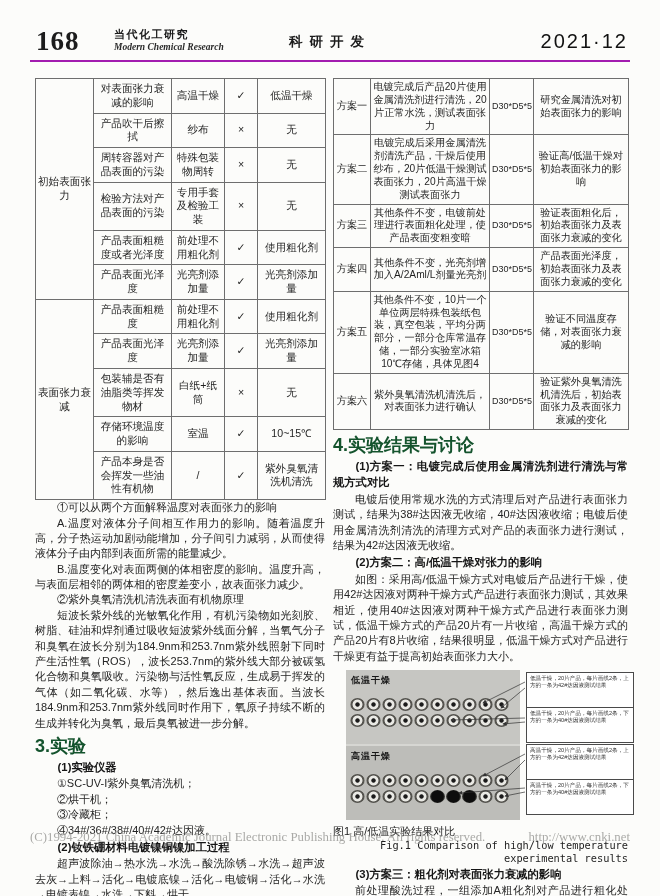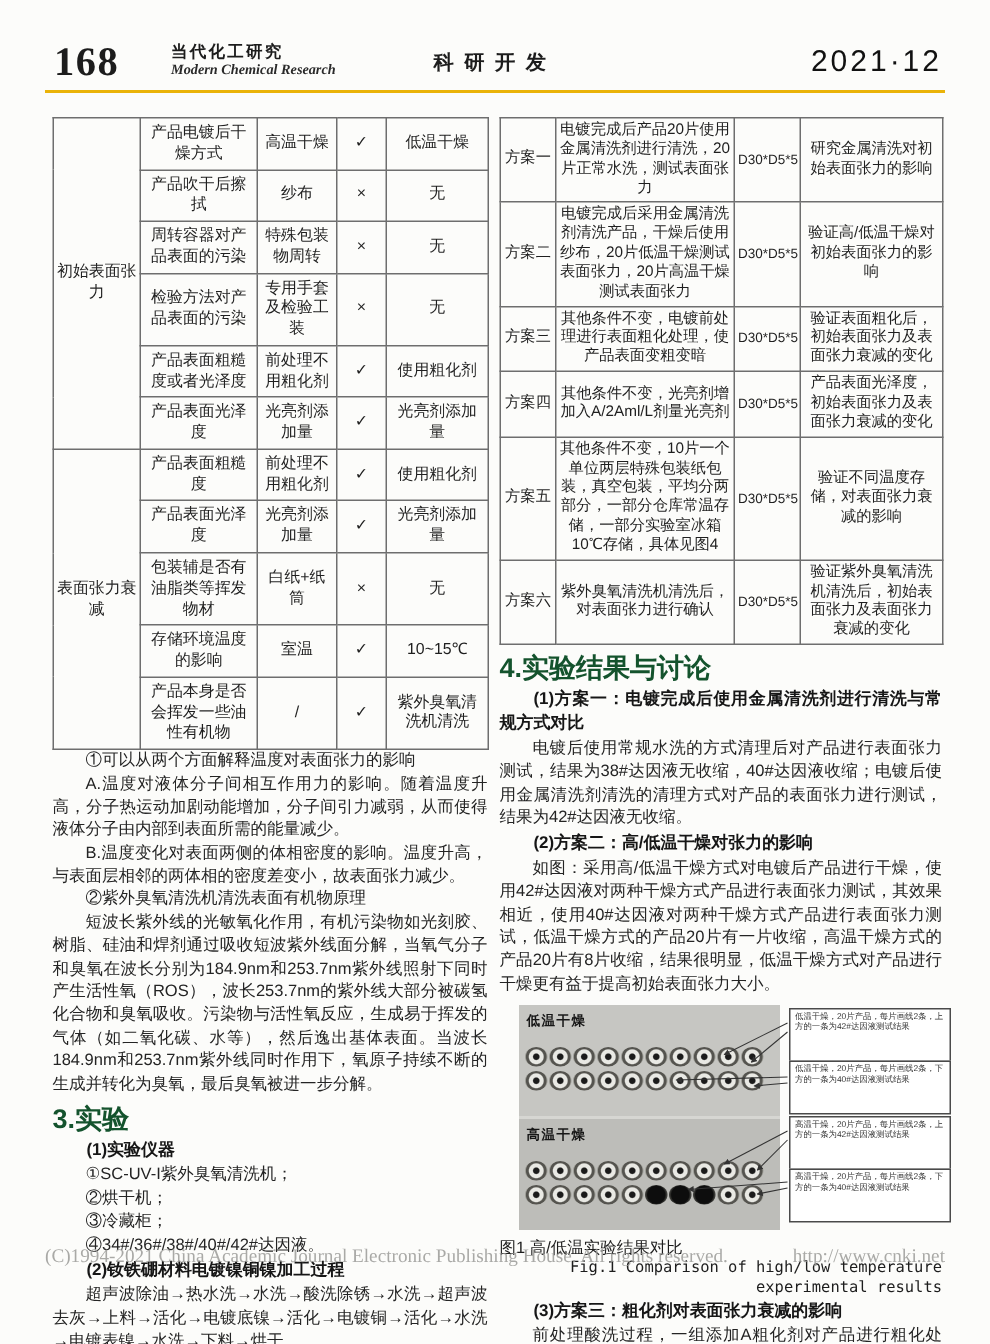--- a/index.html
+++ b/index.html
@@ -1,20 +1,20 @@
 <!DOCTYPE html>
 <html><head>
 <meta charset="utf-8">
 <style>
   html,body{margin:0;padding:0;background:#e8e8e8;}
   .page{position:relative;width:660px;height:896px;background:#fcfcfa;overflow:hidden;
         font-family:"Liberation Sans",sans-serif;color:#222;}
   
   .header{position:absolute;left:30px;top:24px;width:600px;height:36px;
-          border-bottom:2px solid #eab308;text-decoration:underline;}
+          border-bottom:2px solid #a21caf;text-decoration:underline;}
   .pagenum{position:absolute;left:6px;top:2px;font-family:"Liberation Serif",serif;
            font-size:27px;font-weight:bold;letter-spacing:1px;color:#1c1c1c;}
   .jblock{position:absolute;left:84px;top:3px;}
   .jcn{font-size:11px;font-weight:bold;letter-spacing:1.5px;color:#1c1c1c;}
   .jen{font-size:9.5px;font-style:italic;font-weight:bold;
        font-family:"Liberation Serif",serif;color:#2a2a2a;}
   .hcenter{position:absolute;left:50%;transform:translateX(-50%);top:9px;
            font-size:13.5px;font-weight:bold;letter-spacing:7px;color:#1c1c1c;}
   .hissue{position:absolute;right:2px;top:6px;font-size:20px;letter-spacing:2px;color:#111;}
   
@@ -82,21 +82,21 @@
       <colgroup>
           <col style="width:58px">
           <col style="width:78px">
           <col style="width:53px">
           <col style="width:33px">
           <col style="width:68px">
         </colgroup>
       <tbody>
         <tr>
           <td rowspan="6">初始表面张力</td>
-          <td>产品电镀后干燥方式</td>
+          <td>对表面张力衰减的影响</td>
           <td>高温干燥</td>
           <td class="mark">✓</td>
           <td>低温干燥</td>
         </tr>
         <tr>
           <td>产品吹干后擦拭</td>
           <td>纱布</td>
           <td class="mark">×</td>
           <td>无</td>
         </tr>

